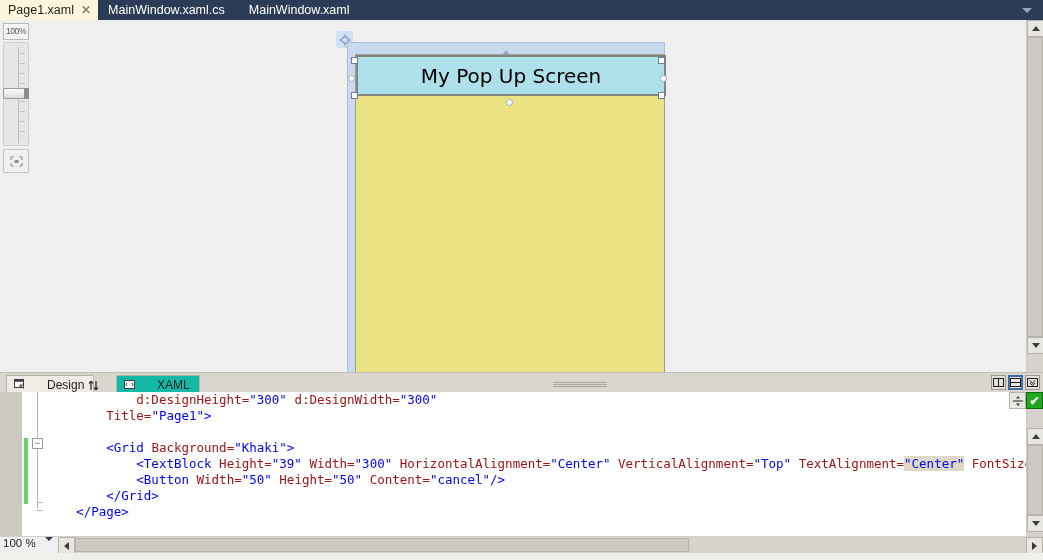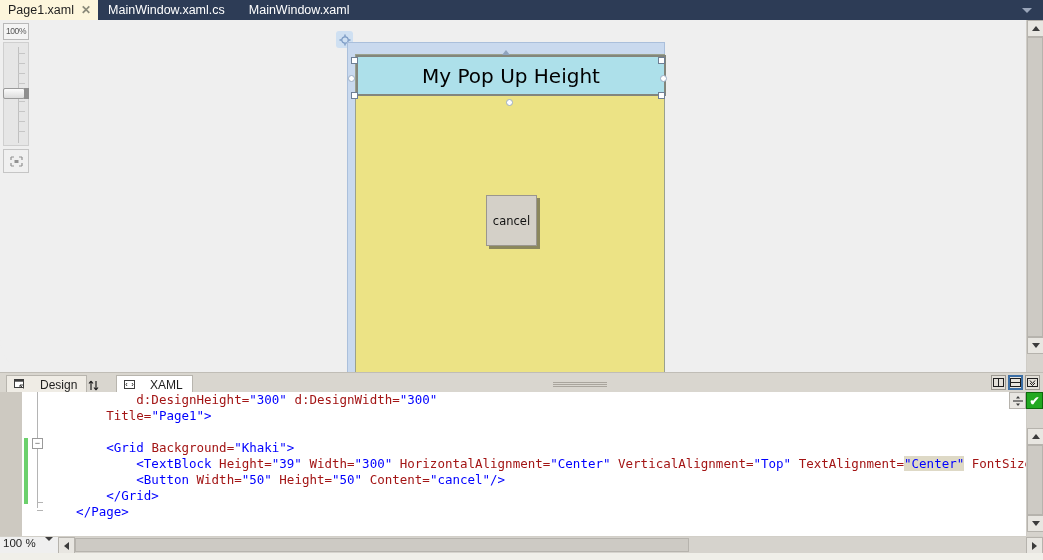--- a/index.html
+++ b/index.html
@@ -177,27 +177,27 @@
   #splitbar {
     position: absolute; left: 0; top: 372px; width: 1043px; height: 20px;
     background: #d9d6cf;
     border-top: 1px solid #c0bdb6;
   }
   .vtab {
     position: absolute; top: 2px; height: 18px;
     background: #efece5;
     border: 1px solid #b8b5ae;
     border-bottom: none;
-    display: flex; align-items: center; gap: 15px;
+    display: flex; align-items: center; gap: 22px;
     padding: 0 9px 0 7px;
     font-size: 12px; color: #1e1e1e;
   }
   #vtab-design { left: 6px; }
   #vtab-swap { left: 80px; background: transparent; border: none; top:3px; }
-  #vtab-xaml  { left: 116px; background:#ffffff; }
+  #vtab-xaml  { left: 116px; background:#14b8a6; }
   #grip {
     position: absolute; left: 553px; top: 9px; width: 54px; height: 4px;
   }
   #grip div { height:1px; background:#a9a59d; margin-bottom:1px; }
   #splitbtns { position: absolute; right: 3px; top: 2px; display: flex; gap: 2px; }
   .splitbtn {
     width: 15px; height: 15px;
     background: #e3e0d9; border: 1px solid #9b9891;
     display:flex;align-items:center;justify-content:center;
   }
@@ -338,26 +338,23 @@
         <path d="M6 0.5 v2.2 M6 9.3 v2.2 M0.5 6 h2.2 M9.3 6 h2.2" stroke="#7b9ac4" stroke-width="1.4"></path>
       </svg>
     </div>
 
     <div id="sel-outer"></div>
 
     <div id="page-surface">
       <div class="khaki"></div>
 
       <div id="textblock">
-        <span>My Pop Up Height</span>
-      </div>
-
-      <div id="cancel-btn">
-        <span>cancel</span>
-      </div>
+        <span>My Pop Up Screen</span>
+      </div>
+
     </div>
 
     <div class="tri-up" style="left:155px; top:8px;"></div>
     <div class="handle" style="left:4px;   top:15px;"></div>
     <div class="handle" style="left:311px; top:15px;"></div>
     <div class="handle" style="left:4px;   top:50px;"></div>
     <div class="handle" style="left:311px; top:50px;"></div>
     <div class="handle round" style="left:1px;   top:33px;"></div>
     <div class="handle round" style="left:313px; top:33px;"></div>
     <div class="handle round" style="left:159px; top:57px;"></div>

